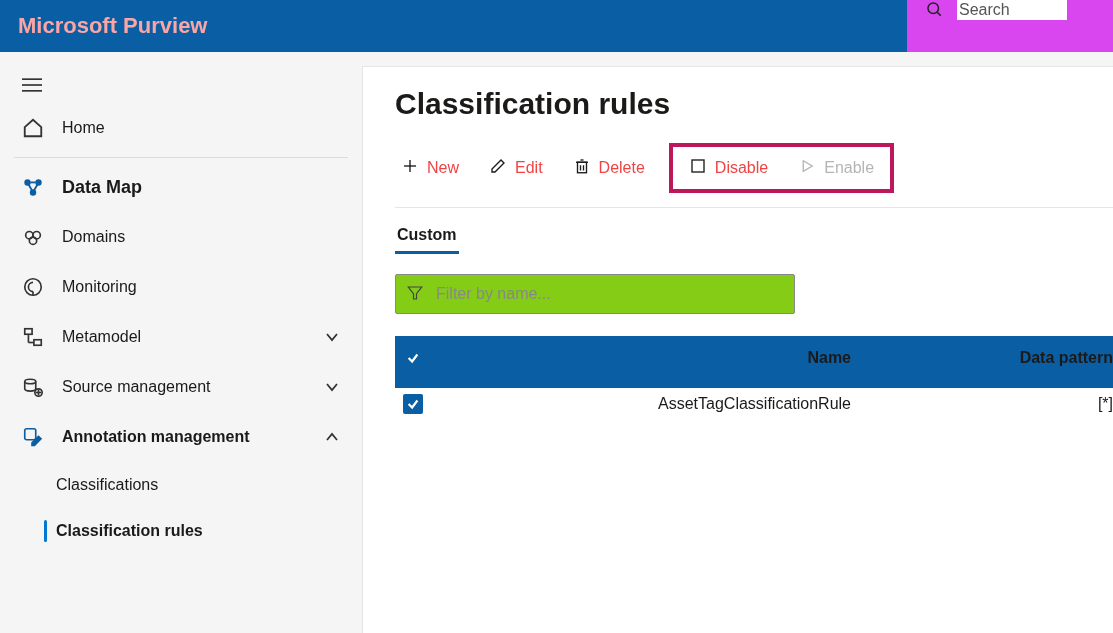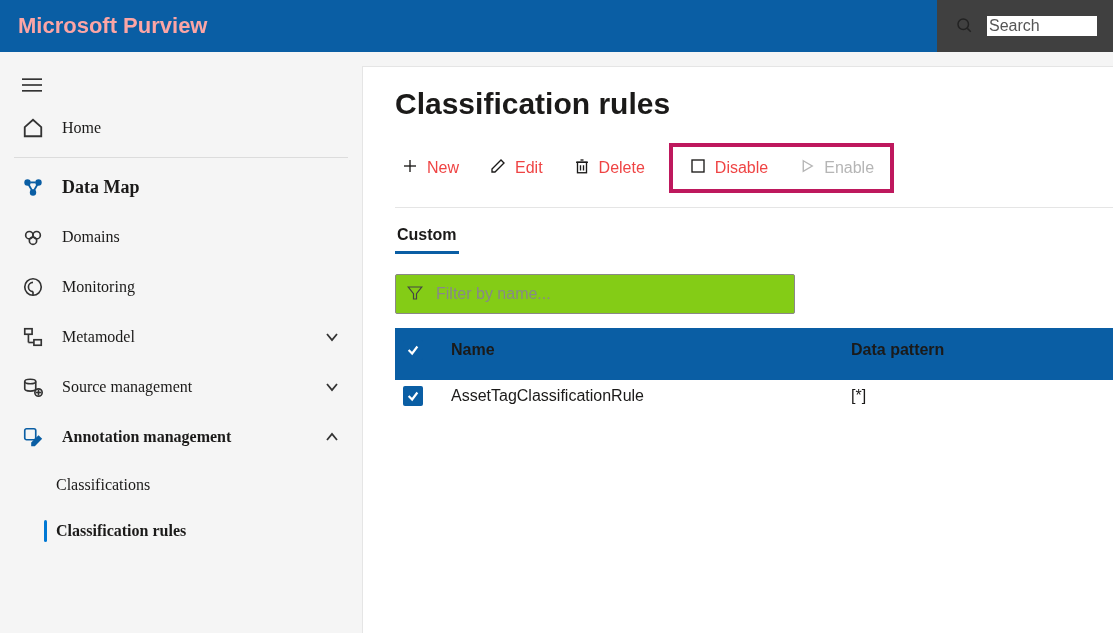--- a/index.html
+++ b/index.html
@@ -21,25 +21,25 @@
     align-items: center;
     padding-left: 18px;
   }
   .brand {
     color: #fca5a5;
     font-size: 22px;
     font-weight: 600;
   }
   .searchbox {
     margin-left: auto;
-    width: 176px;
+    width: 206px;
     height: 52px;
-    background: #404040;
-    display: flex;
-    align-items: center;
+    background: #d946ef;
+    display: flex;
+    align-items: flex-start;
     padding-left: 18px;
   }
   .searchbox svg { width: 18px; height: 18px; stroke: #222; }
   .search-input {
     border: none;
     outline: none;
     font-size: 16px;
     margin-left: 14px;
     width: 110px;
     color: #444;
@@ -71,21 +71,20 @@
   }
   .hamburger svg { width: 20px; height: 14px; }
 
   .nav-item, .nav-sub {
     display: flex;
     align-items: center;
     padding: 14px 22px;
     font-size: 16px;
     cursor: pointer;
     position: relative;
-    font-family: Liberation Serif, serif;
   }
   .nav-sub {
     padding-left: 56px;
     font-size: 16px;
   }
   .nav-item .icon, .nav-sub .icon {
     width: 22px;
     height: 22px;
     margin-right: 18px;
     display: inline-flex;
@@ -183,21 +182,22 @@
     border: none;
     outline: none;
     font-size: 16px;
     margin-left: 10px;
     flex: 1;
     background: transparent;
   }
   .filter-input::placeholder { color: #888; }
 
   .table {
-    margin-top: 14px;
+    margin-top: 22px;
+    text-align: right;
   }
   .trow {
     display: flex;
     align-items: center;
     padding: 6px 0 10px 0;
   }
   .trow.header { font-weight: 600; font-size: 16px; padding-bottom: 14px;}
   .trow.body   { font-size: 16px; }
   .col-check { width: 56px; display:flex; align-items:center; justify-content:flex-start; padding-left:8px;}
   .col-name  { flex: 0 0 400px; }

